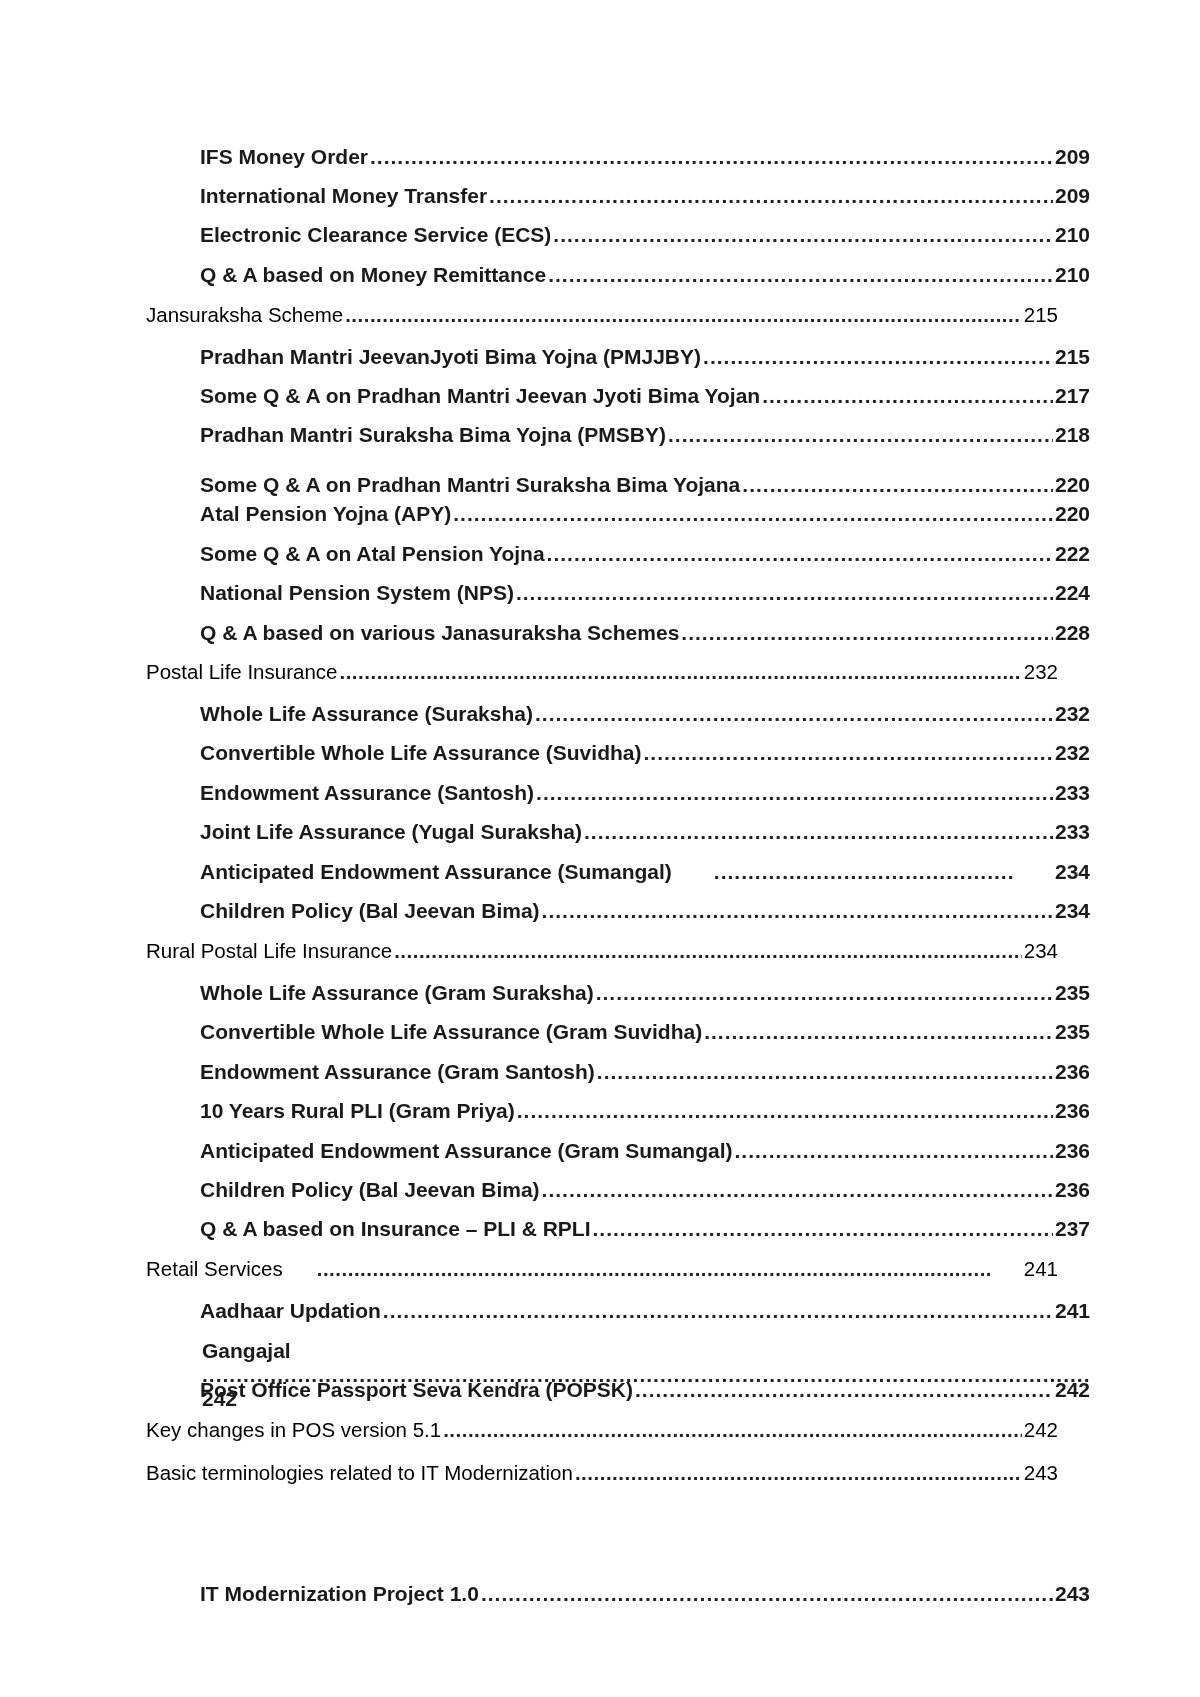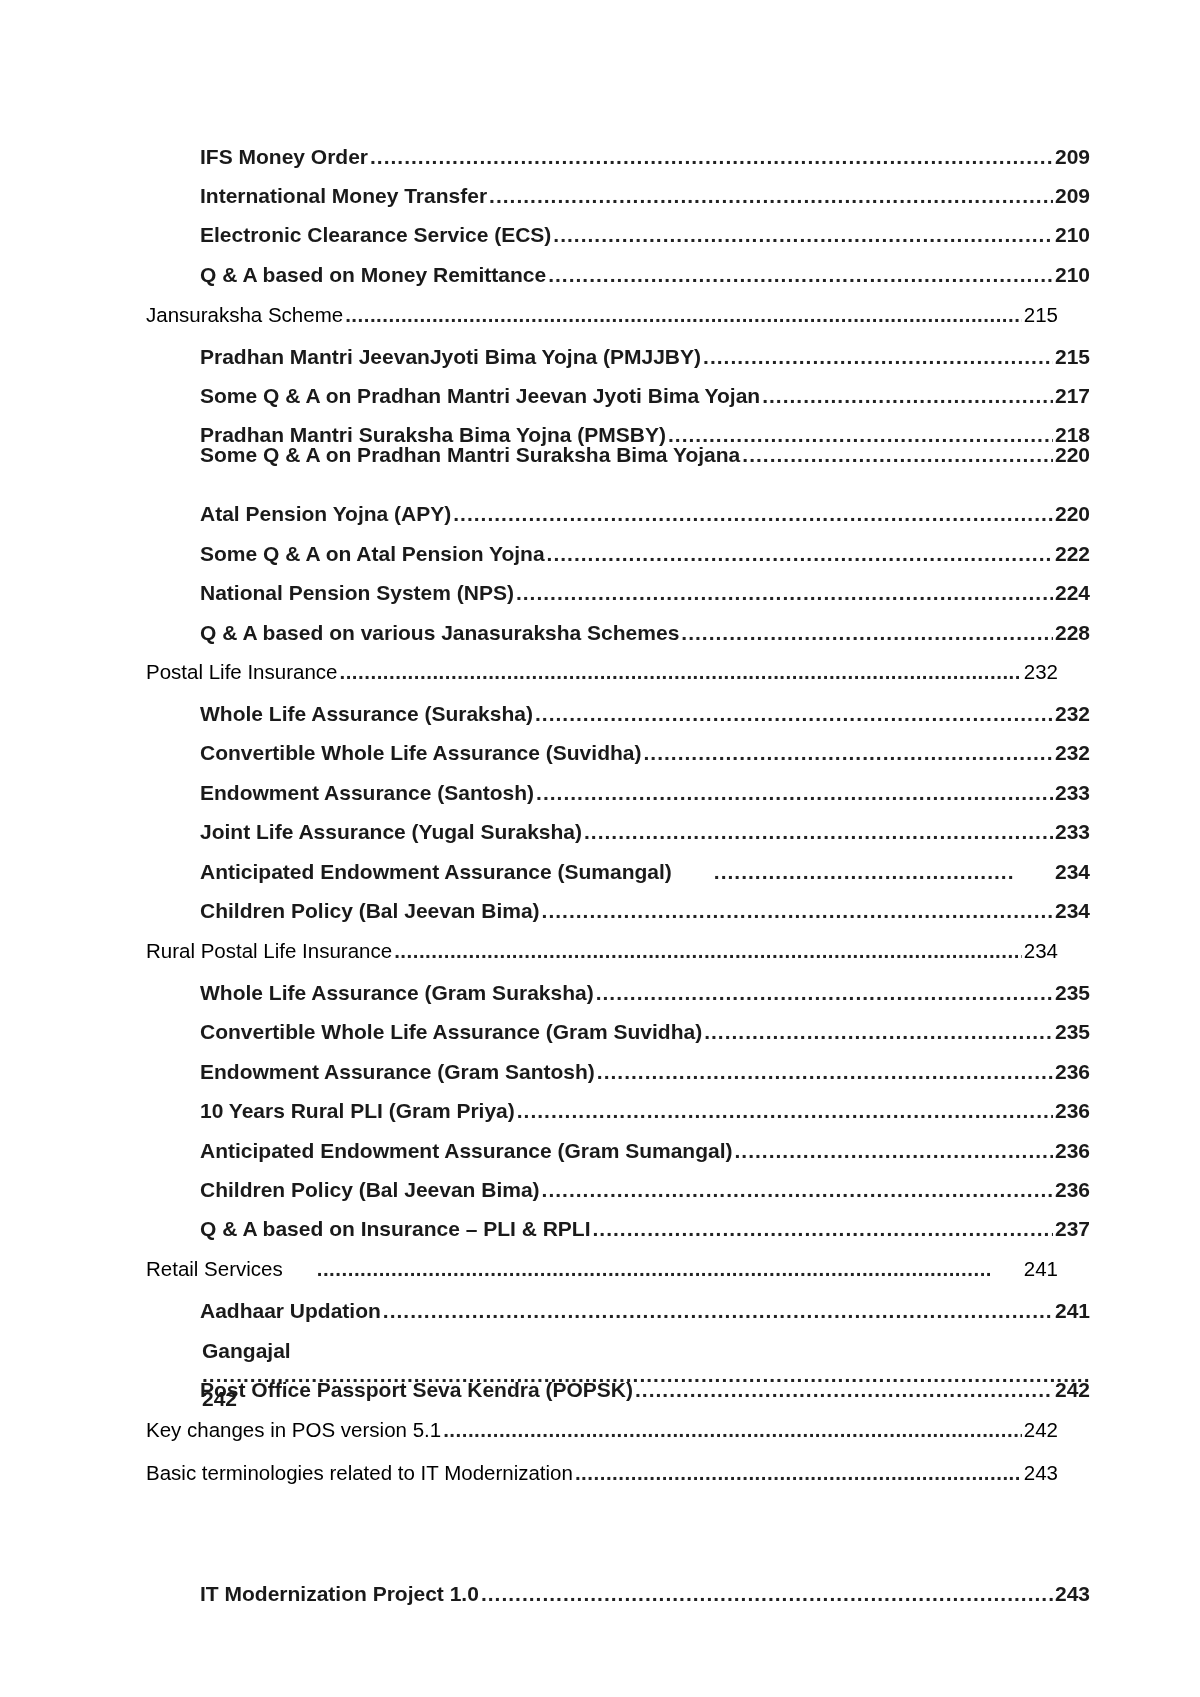--- a/index.html
+++ b/index.html
@@ -102,21 +102,21 @@
     <div class="toc-entry level-2" style="top: 384px;">
       <span class="toc-title">Some Q &amp; A on Pradhan Mantri Jeevan Jyoti Bima Yojan</span>
       <span class="toc-leader"></span>
       <span class="toc-page">217</span>
     </div>
     <div class="toc-entry level-2" style="top: 423px;">
       <span class="toc-title">Pradhan Mantri Suraksha Bima Yojna (PMSBY)</span>
       <span class="toc-leader"></span>
       <span class="toc-page">218</span>
     </div>
-    <div class="toc-entry level-2" style="top: 443px;">
+    <div class="toc-entry level-2" style="top: 473px;">
       <span class="toc-title">Some Q &amp; A on Pradhan Mantri Suraksha Bima Yojana</span>
       <span class="toc-leader"></span>
       <span class="toc-page">220</span>
     </div>
     <div class="toc-entry level-2" style="top: 502px;">
       <span class="toc-title">Atal Pension Yojna (APY)</span>
       <span class="toc-leader"></span>
       <span class="toc-page">220</span>
     </div>
     <div class="toc-entry level-2" style="top: 542px;">

